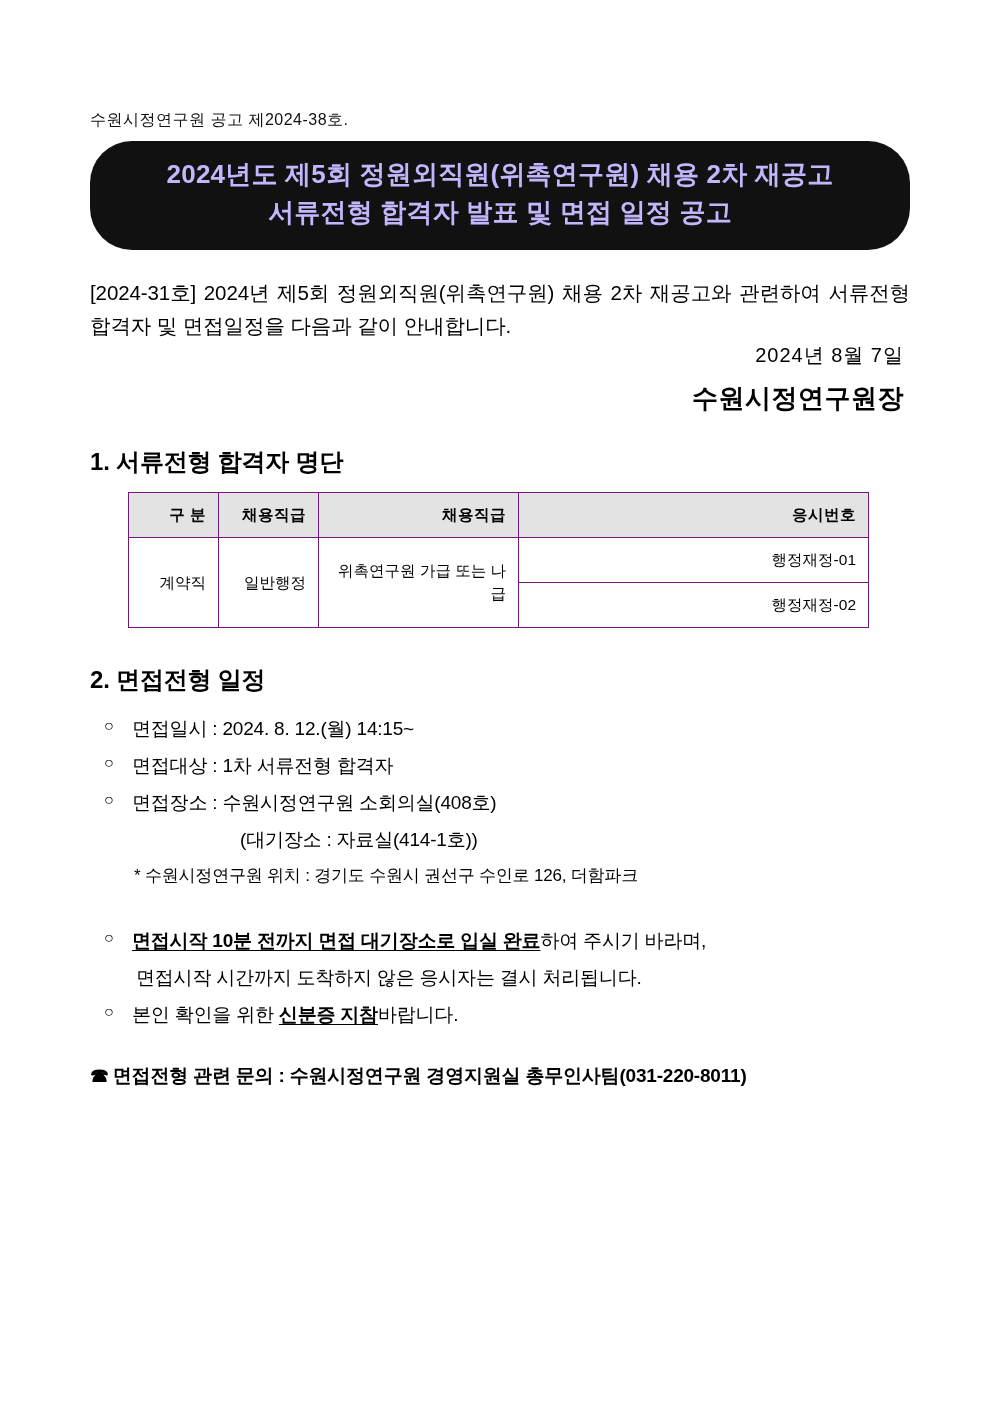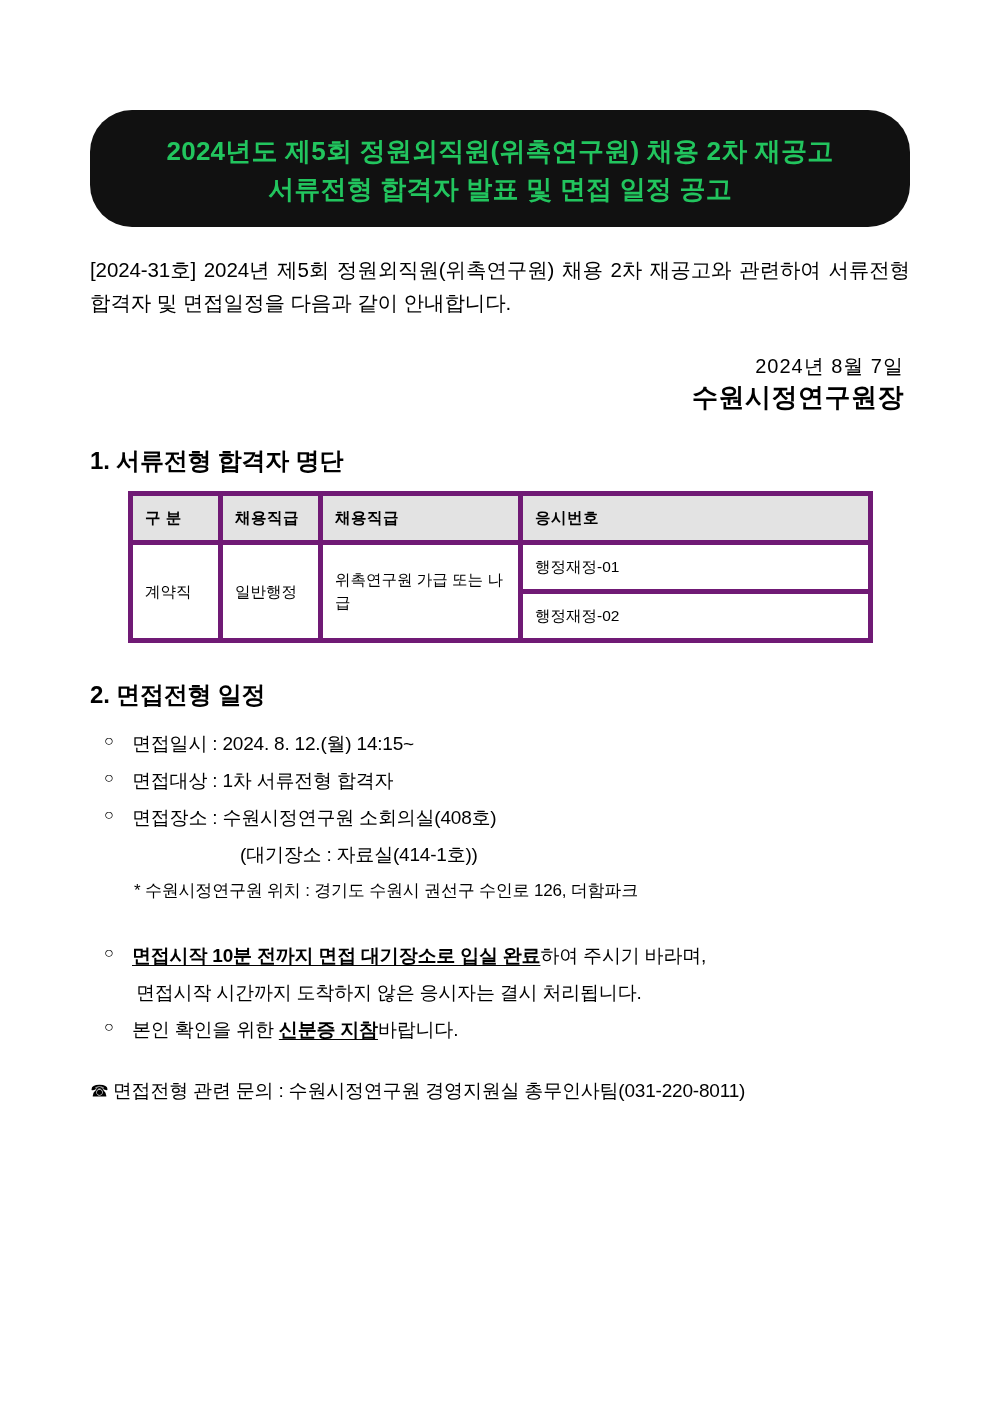--- a/index.html
+++ b/index.html
@@ -29,46 +29,45 @@
     width: 820px;
   }
   .doc-number {
     font-size: 16px;
     letter-spacing: 0.5px;
     color: #111;
     margin-bottom: 10px;
   }
   .title-banner {
     background: #111111;
-    color: #22c55e;
+    color: #c4b5fd;
     border-radius: 42px;
-    padding: 22px 20px 18px 20px;
+    padding: 14px 20px 18px 20px;
     text-align: center;
     font-size: 26px;
     font-weight: bold;
     line-height: 1.48;
     letter-spacing: 0.2px;
     margin-bottom: 26px;
   }
   .title-banner .line {
     display: block;
     white-space: nowrap;
   }
   .intro {
     font-size: 20.5px;
     line-height: 1.62;
     text-align: justify;
     letter-spacing: -0.1px;
-    margin-bottom: 34px;
   }
   .date-line {
     text-align: right;
     font-size: 20px;
     letter-spacing: 1px;
-    margin-bottom: 0;
+    margin-bottom: 12px;
     padding-right: 6px;
   }
   .org-line {
     text-align: right;
     font-size: 26px;
     font-weight: bold;
     letter-spacing: 0.5px;
     margin-bottom: 30px;
     padding-right: 6px;
   }
@@ -79,22 +78,22 @@
     margin: 4px 0 14px 0;
   }
   table.result-table {
     border-collapse: collapse;
     margin: 0 0 36px 38px;
     width: 740px;
     table-layout: fixed;
   }
   table.result-table th,
   table.result-table td {
-    border: 5px solid #701a75;
-    text-align: left;
+    border: 1px solid #701a75;
+    text-align: right;
     font-size: 15.5px;
     padding: 7px 12px;
     vertical-align: middle;
     line-height: 1.45;
   }
   table.result-table th {
     background: #e3e3e3;
     font-weight: bold;
     letter-spacing: 0.5px;
     height: 30px;
@@ -143,32 +142,34 @@
   }
   u.thick {
     text-decoration: underline;
     text-underline-offset: 3px;
     font-weight: bold;
   }
   .contact {
     font-size: 19px;
     letter-spacing: -0.2px;
     margin-top: 22px;
+    font-weight: bold;
   }
   .contact .phone-icon {
     font-size: 19px;
     margin-right: 4px;
   }
 </style>
 </head>
 <body>
 
 <div class="page">
   <div class="content">
 
+    <div class="doc-number">수원시정연구원  공고  제2024-38호.</div>
 
     <div class="title-banner">
       <span class="line">2024년도 제5회 정원외직원(위촉연구원) 채용 2차 재공고</span>
       <span class="line">서류전형 합격자 발표 및 면접 일정 공고</span>
     </div>
 
     <div class="intro">[2024-31호] 2024년 제5회 정원외직원(위촉연구원) 채용 2차 재공고와 관련하여 서류전형 합격자 및 면접일정을 다음과 같이 안내합니다.</div>
 
     <div class="date-line">2024년   8월   7일</div>
     <div class="org-line">수원시정연구원장</div>

